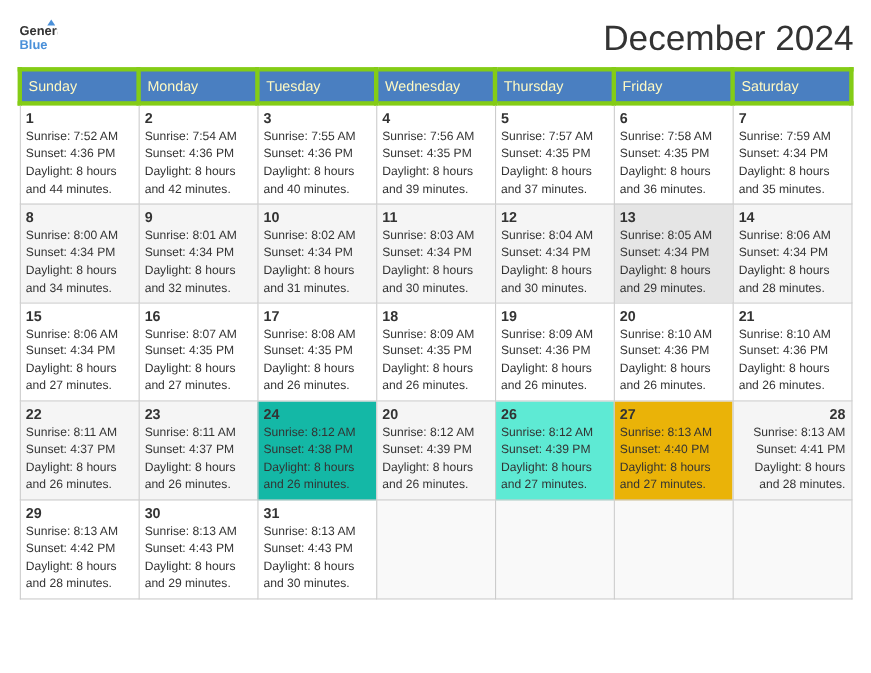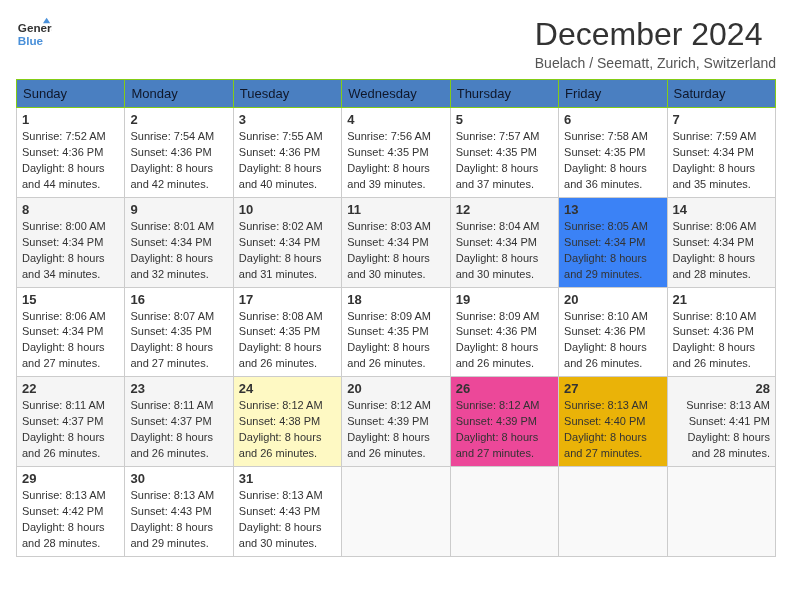--- a/index.html
+++ b/index.html
@@ -38,26 +38,26 @@
       color: #555;
       margin-top: 2px;
     }
     .calendar {
       width: 100%;
       border-collapse: collapse;
       font-size: 11px;
     }
     .calendar th {
       background: #4a7fc1;
-      color: #0f172a;
+      color: #fef9c3;
       text-align: left;
       padding: 6px 6px;
       font-size: 13px;
       font-weight: normal;
-      border: 1px solid #84cc16;
+      border: 4px solid #84cc16;
     }
     .calendar td {
       border: 1px solid #ccc;
       vertical-align: top;
       padding: 4px 5px;
       width: 107px;
       min-height: 80px;
       background: #fff;
     }
     .calendar tr:nth-child(even) td {
@@ -85,21 +85,20 @@
 <div class="header">
   <div class="logo">
     <svg class="logo-icon" viewBox="0 0 40 40">
       <text x="2" y="18" font-size="13" font-weight="bold" fill="#333" font-family="Arial">General</text>
       <text x="2" y="32" font-size="13" font-weight="bold" fill="#4a90d9" font-family="Arial">Blue</text>
       <polygon points="30,8 38,8 34,2" fill="#4a90d9"></polygon>
     </svg>
   </div>
   <div class="title-block">
     <div class="month-title">December 2024</div>
-    <div class="location">Buelach / Seematt, Zurich, Switzerland</div>
   </div>
 </div>
 
 <table class="calendar">
   <thead>
     <tr>
     <th>Sunday</th>
         <th>Monday</th>
         <th>Tuesday</th>
         <th>Wednesday</th>
@@ -201,21 +200,21 @@
           </div>
         </td>
         <td style="background: rgb(245, 245, 245); margin-left: 14px;">
           <span class="day-num">12</span>
           <div class="day-info">
             Sunrise: 8:04 AM<br>
             Sunset: 4:34 PM<br>
             Daylight: 8 hours and 30 minutes.
           </div>
         </td>
-        <td style="background: #3b82f6;">
+        <td style="background: #e5e5e5;">
           <span class="day-num">13</span>
           <div class="day-info">
             Sunrise: 8:05 AM<br>
             Sunset: 4:34 PM<br>
             Daylight: 8 hours and 29 minutes.
           </div>
         </td>
         <td style="background: rgb(245, 245, 245); margin-top: 37px;">
           <span class="day-num">14</span>
           <div class="day-info">
@@ -293,37 +292,37 @@
           </div>
         </td>
         <td style="background: rgb(245, 245, 245);">
           <span class="day-num">23</span>
           <div class="day-info">
             Sunrise: 8:11 AM<br>
             Sunset: 4:37 PM<br>
             Daylight: 8 hours and 26 minutes.
           </div>
         </td>
-        <td style="background: #fef9c3;">
+        <td style="background: #14b8a6;">
           <span class="day-num">24</span>
           <div class="day-info">
             Sunrise: 8:12 AM<br>
             Sunset: 4:38 PM<br>
             Daylight: 8 hours and 26 minutes.
           </div>
         </td>
         <td style="background: rgb(245, 245, 245);">
           <span class="day-num">20</span>
           <div class="day-info">
             Sunrise: 8:12 AM<br>
             Sunset: 4:39 PM<br>
             Daylight: 8 hours and 26 minutes.
           </div>
         </td>
-        <td style="background: #ec4899;">
+        <td style="background: #5eead4;">
           <span class="day-num">26</span>
           <div class="day-info">
             Sunrise: 8:12 AM<br>
             Sunset: 4:39 PM<br>
             Daylight: 8 hours and 27 minutes.
           </div>
         </td>
         <td style="background: #eab308;">
           <span class="day-num">27</span>
           <div class="day-info">

